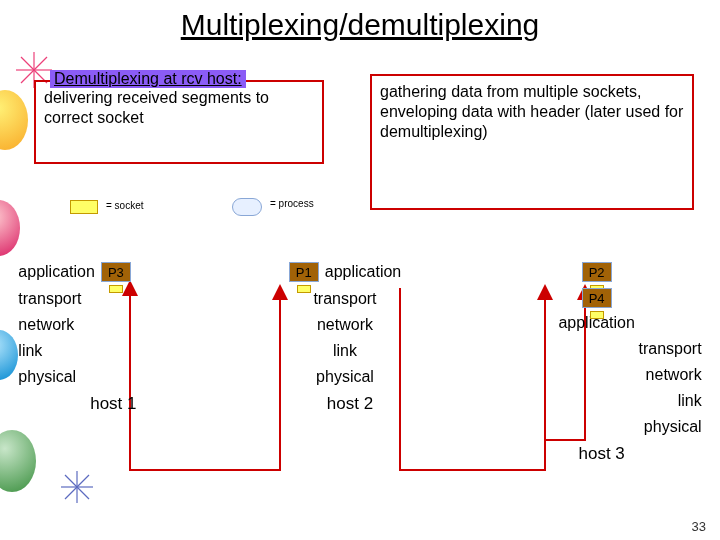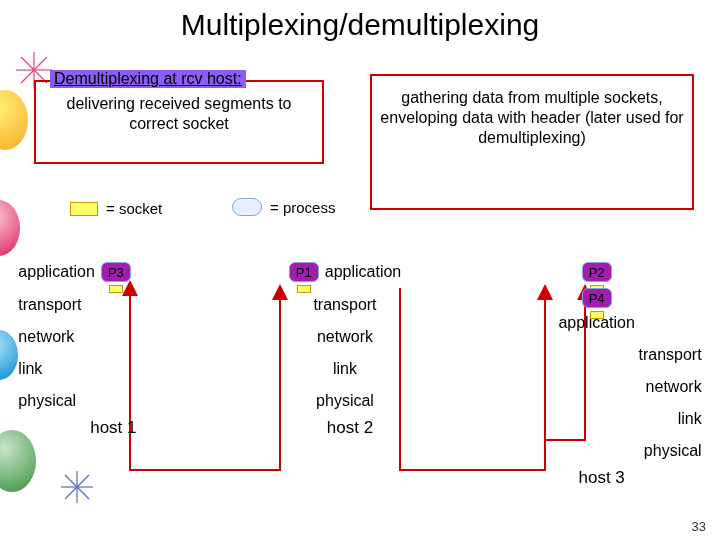--- a/index.html
+++ b/index.html
@@ -14,47 +14,46 @@
     position: absolute; pointer-events: none; z-index: 0;
   }
   .balloon { border-radius: 50%; }
   .fw { }
   h1 {
     font-size: 30px;
     font-weight: 400;
     position: absolute; top: 8px; left: 0; right: 0;
     text-align: center;
     z-index: 2;
+    text-decoration: underline;
   }
   .box {
     position: absolute;
     border: 2px solid #c00;
     padding: 6px 8px 8px 8px;
     background: transparent;
     z-index: 2;
   }
   .box-legend {
     position: absolute;
     top: -12px; left: 14px;
     background: #8b5cf6;
     padding: 0 4px;
     text-decoration: underline;
     font-size: 16px;
     white-space: nowrap;
   }
   .box-body {
     font-size: 16px;
     line-height: 1.25;
-    margin-top: 6px;
-    text-align: center;
   }
   .legend-row {
     position: absolute;
-    display: flex; align-items: center; gap: 8px;
-    font-size: 15px;
+    display: flex; gap: 8px;
+    font-size: 10px;
     z-index: 2;
   }
   .swatch-socket {
     width: 28px; height: 14px;
     background: #ffff66;
     border: 1px solid #c49a00;
   }
   .swatch-process {
     width: 30px; height: 18px;
     background: #e7f0ff;
@@ -65,35 +64,35 @@
     position: absolute;
     top: 262px; left: 0; right: 0;
     display: flex; justify-content: space-around;
     z-index: 2;
   }
   .host {
     width: 200px;
     position: relative;
   }
   .layers {
-    display: flex; flex-direction: column; gap: 14px;
+    display: flex; flex-direction: column; gap: 8px;
     font-size: 16px;
   }
   .layer-app {
     display: flex; align-items: center; gap: 6px;
     position: relative;
   }
   .app-label { }
   .proc {
     display: inline-flex; align-items: center; justify-content: center;
     min-width: 30px; height: 20px;
     padding: 0 6px;
-    background: #a21caf;
+    background: #a16207;
     border: 1px solid #89a7d6;
-    border-radius: 6px;
+    border-radius: 0;
     font-size: 13px;
     position: relative;
   }
   .socket-dot {
     position: absolute;
     width: 14px; height: 8px;
     background: #ffff66;
     border: 1px solid #c49a00;
     bottom: -12px; left: 50%; transform: translateX(-50%);
   }

